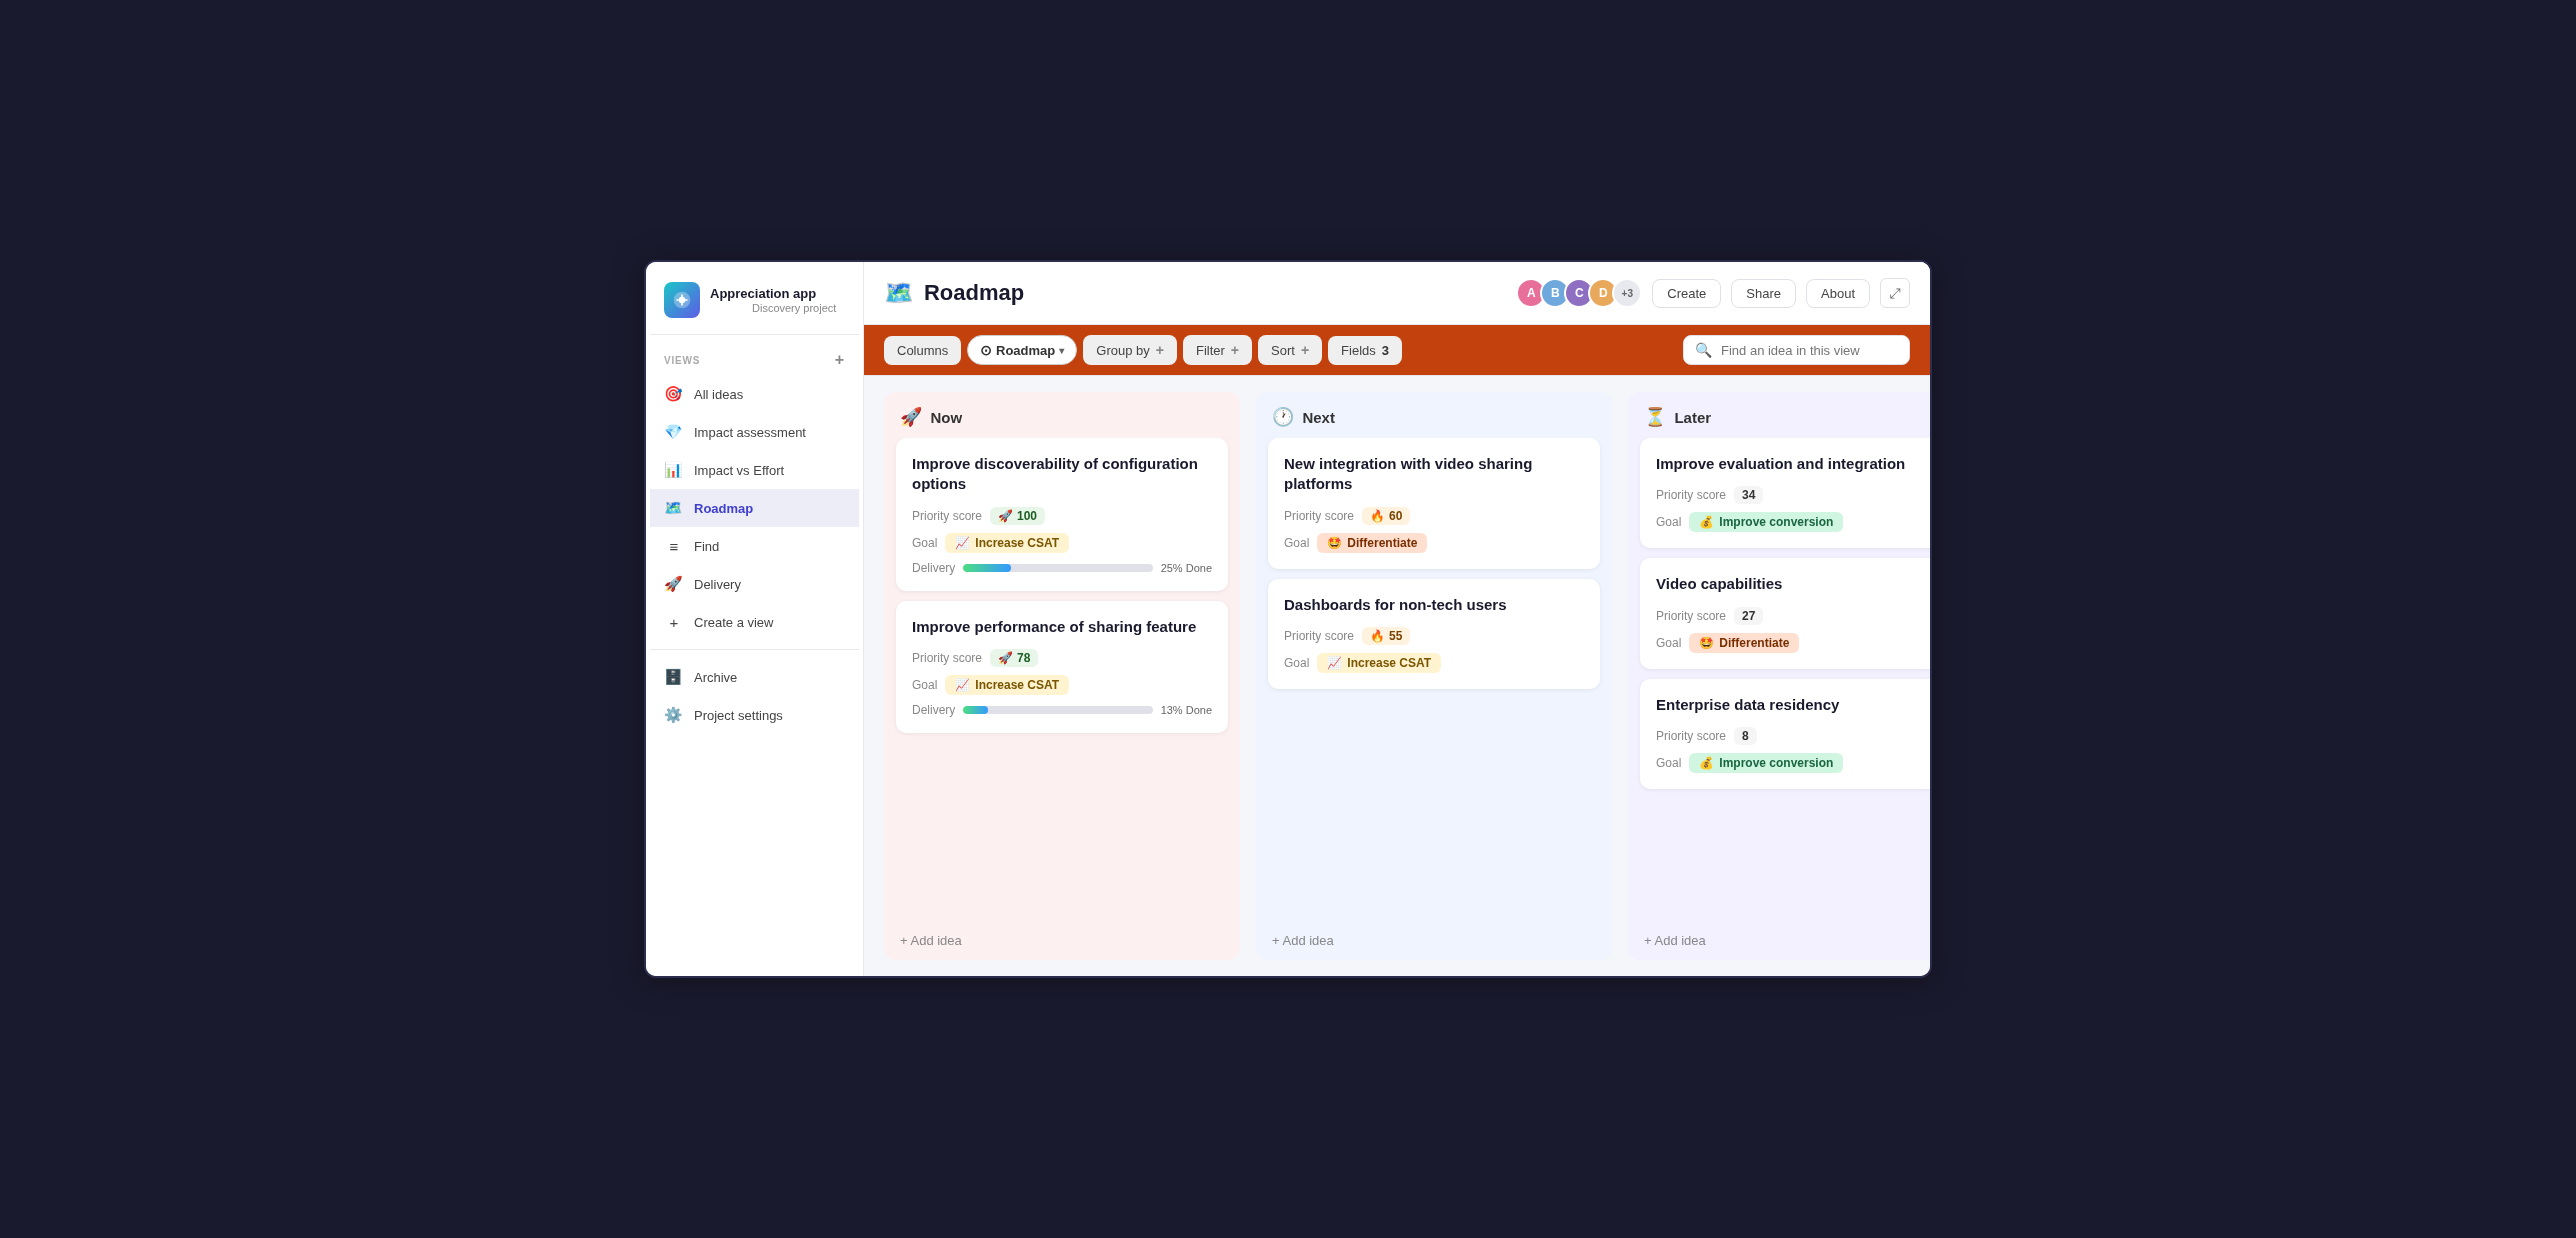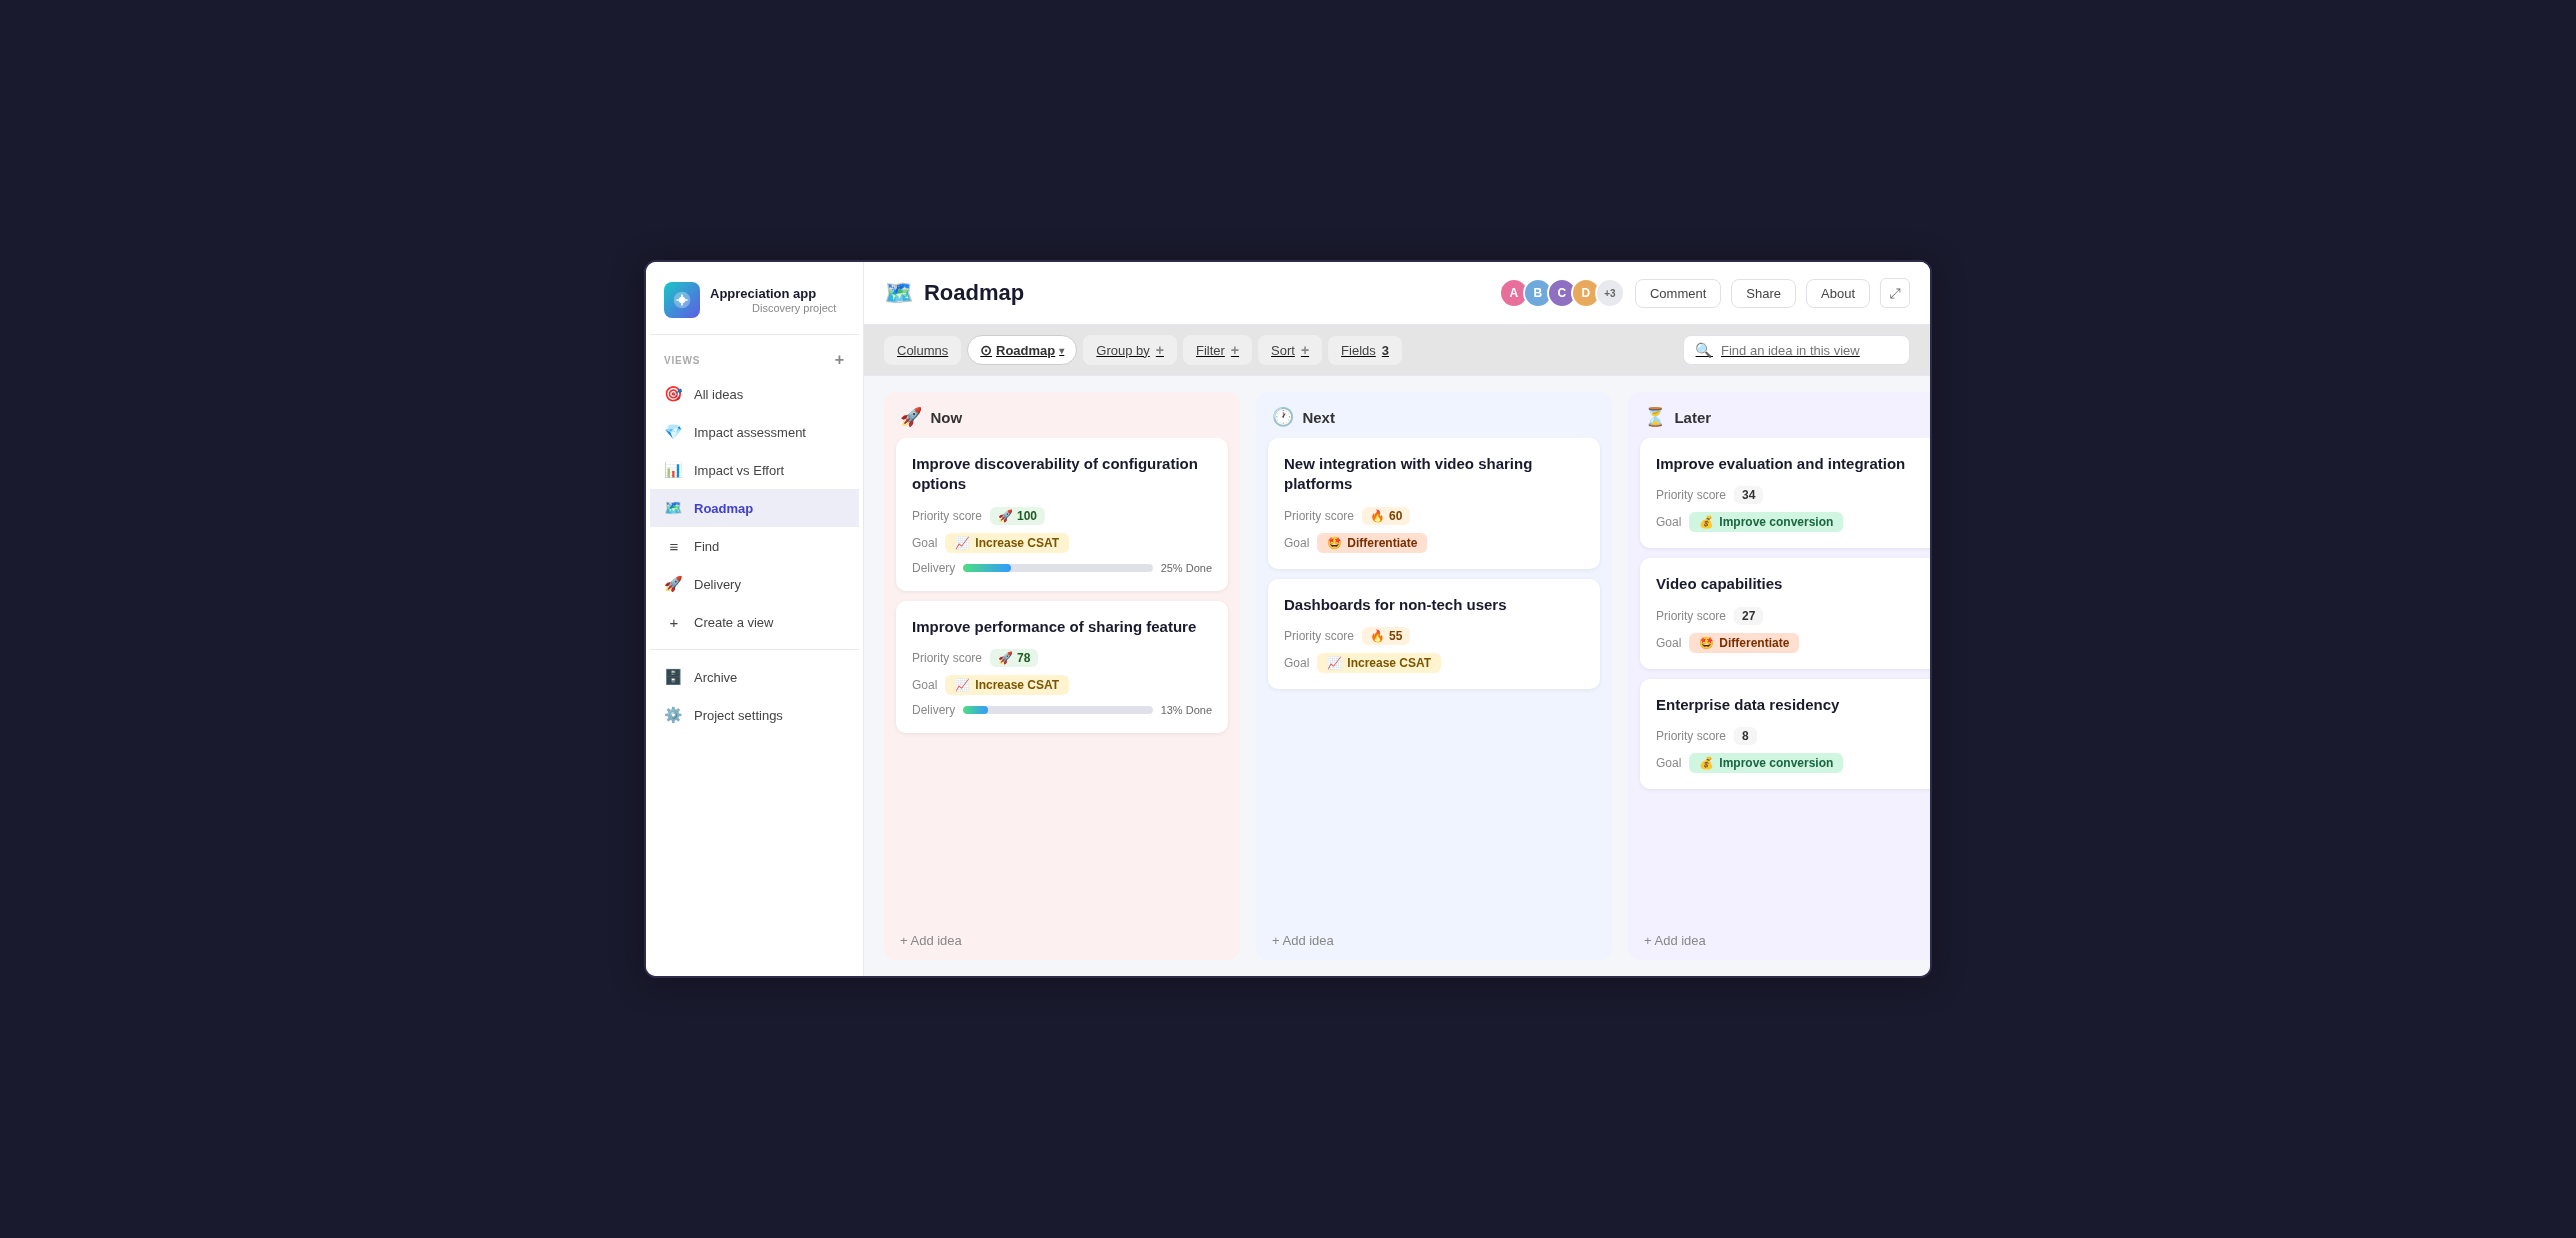--- a/index.html
+++ b/index.html
@@ -29,21 +29,21 @@
     .main-title-icon { font-size: 24px; }
     .header-right { display: flex; align-items: center; gap: 10px; }
     .avatars { display: flex; align-items: center; }
     .avatar { width: 30px; height: 30px; border-radius: 50%; border: 2px solid #fff; margin-left: -6px; overflow: hidden; display: flex; align-items: center; justify-content: center; font-size: 12px; font-weight: 700; color: #fff; flex-shrink: 0; }
     .avatar:first-child { margin-left: 0; }
     .avatar-count { width: 30px; height: 30px; border-radius: 50%; border: 2px solid #fff; margin-left: -6px; background: #e8e8ef; color: #666; display: flex; align-items: center; justify-content: center; font-size: 10px; font-weight: 700; }
     .header-btn { padding: 6px 14px; border: 1px solid #e0e0e8; border-radius: 8px; background: #fff; font-size: 13px; color: #444; cursor: pointer; font-weight: 500; }
     .expand-btn { width: 30px; height: 30px; border: 1px solid #e0e0e8; border-radius: 6px; background: #fff; display: flex; align-items: center; justify-content: center; cursor: pointer; font-size: 14px; color: #666; }
 
     
-    .toolbar { background: #e5e5e5; border-bottom: 1px solid #e8e8ef; padding: 0 20px; height: 51px; display: flex; align-items: center; gap: 6px; text-decoration: underline; }
+    .toolbar { background: #c2410c; border-bottom: 1px solid #e8e8ef; padding: 0 20px; height: 51px; display: flex; align-items: center; gap: 6px; }
     .toolbar-btn { display: flex; align-items: center; gap: 6px; padding: 6px 12px; border: 1px solid transparent; border-radius: 8px; font-size: 13px; color: #444; cursor: pointer; font-weight: 500; transition: background 0.15s; }
     .toolbar-dropdown { display: flex; align-items: center; gap: 4px; padding: 6px 12px; border: 1.5px solid #ccc; border-radius: 20px; font-size: 13px; color: #333; cursor: pointer; font-weight: 600; background: #fff; }
     .toolbar-chevron { font-size: 10px; color: #666; }
     .toolbar-spacer { flex: 1; }
     .search-box { display: flex; align-items: center; gap: 8px; border: 1px solid #e0e0e8; border-radius: 8px; padding: 6px 12px; background: #fff; min-width: 218px; }
     .search-icon-el { color: #aaa; font-size: 14px; }
     .search-input { border: none; outline: none; font-size: 13px; color: #888; background: transparent; width: 100%; }
     .filter-plus { color: #888; font-size: 14px; font-weight: 600; }
 
     
@@ -157,21 +157,21 @@
         <span>Roadmap</span>
       </div>
       <div class="header-right">
         <div class="avatars">
           <div class="avatar" style="background:#e76f9a;">A</div>
           <div class="avatar" style="background:#6fa8dc;">B</div>
           <div class="avatar" style="background:#8e6fc1;">C</div>
           <div class="avatar" style="background:#e8a95c;">D</div>
           <div class="avatar-count">+3</div>
         </div>
-        <button class="header-btn">Comment</button>
+        <button class="header-btn">Create</button>
         <button class="header-btn">Share</button>
         <button class="header-btn">About</button>
         <button class="expand-btn">⤢</button>
       </div>
     </header>
 
     <div class="toolbar">
       <button class="toolbar-btn">
         <span>Columns</span>
       </button>

